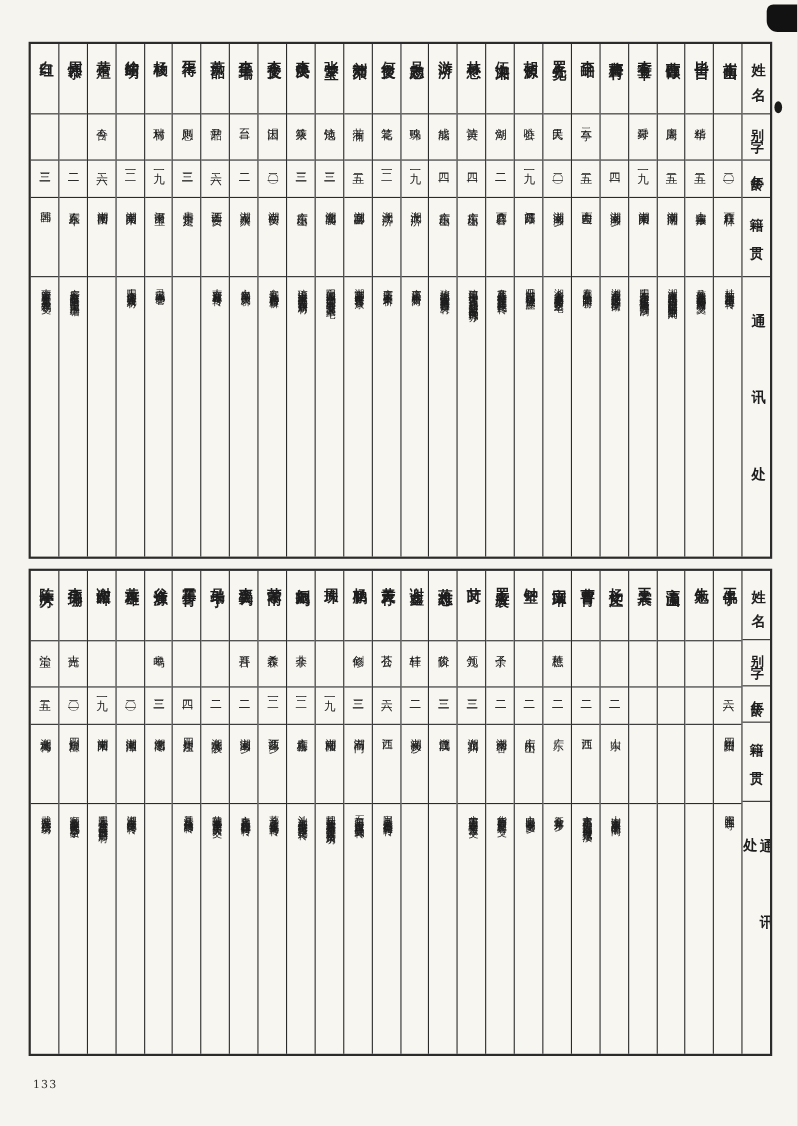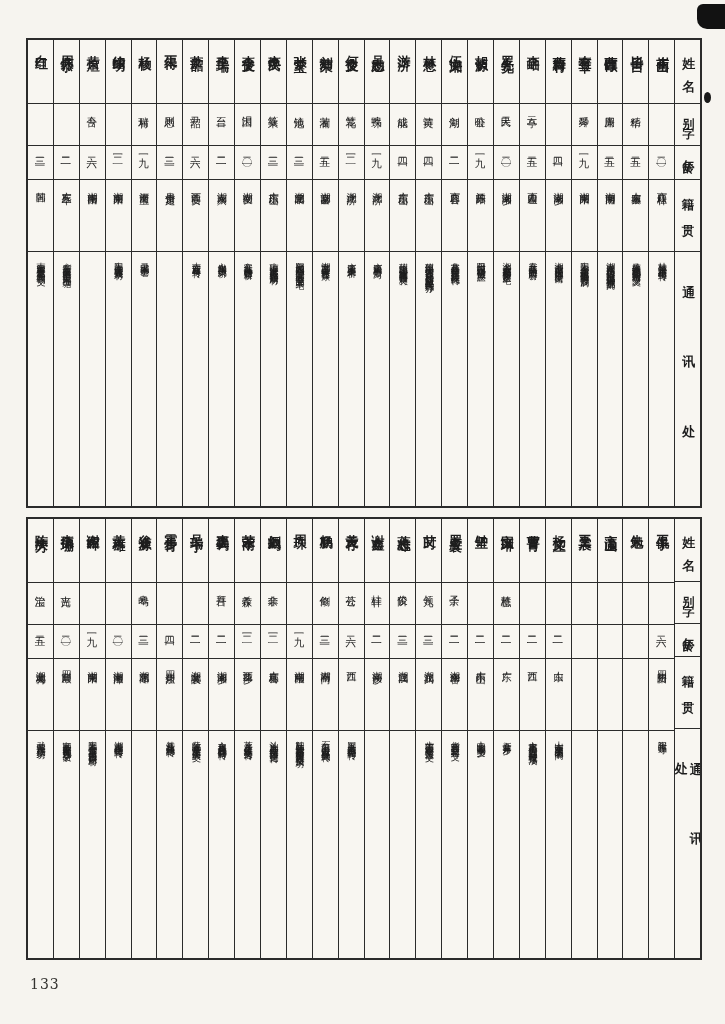--- a/index.html
+++ b/index.html
@@ -39,21 +39,21 @@
   .t-alias   { font-size:10.5px; letter-spacing:1px; padding-top:4px; }
   .t-age     { font-size:10.5px; padding-top:3px; }
   .t-native  { font-size:10px; letter-spacing:1px; padding-top:4px; }
   .t-address { font-size:9px; letter-spacing:1px; line-height:1.25; padding:3px 1px; }
   .h-name    { font-size:13px; font-weight:700; letter-spacing:22px; padding-top:7px; }
   .h-alias   { font-size:12px; font-weight:700; letter-spacing:9px;  padding-top:4px; }
   .h-age     { font-size:12px; font-weight:700; letter-spacing:3px;  padding-top:3px; }
   .h-native  { font-size:12.5px; font-weight:700; letter-spacing:26px; padding-top:8px; }
   .h-address { font-size:13px; font-weight:700; letter-spacing:70px; padding-top:22px; }
   .page-num {
-    position:absolute; left:30px; bottom:32px; font-size:14px;
+    position:absolute; left:30px; bottom:32px; font-size:10px;
     letter-spacing:1px; color:#33322f;
   }
 </style>
 </head>
 <body>
 
 <div class="page">
   <div class="corner-mark"></div>
   <div class="ink-dot"></div>
 

